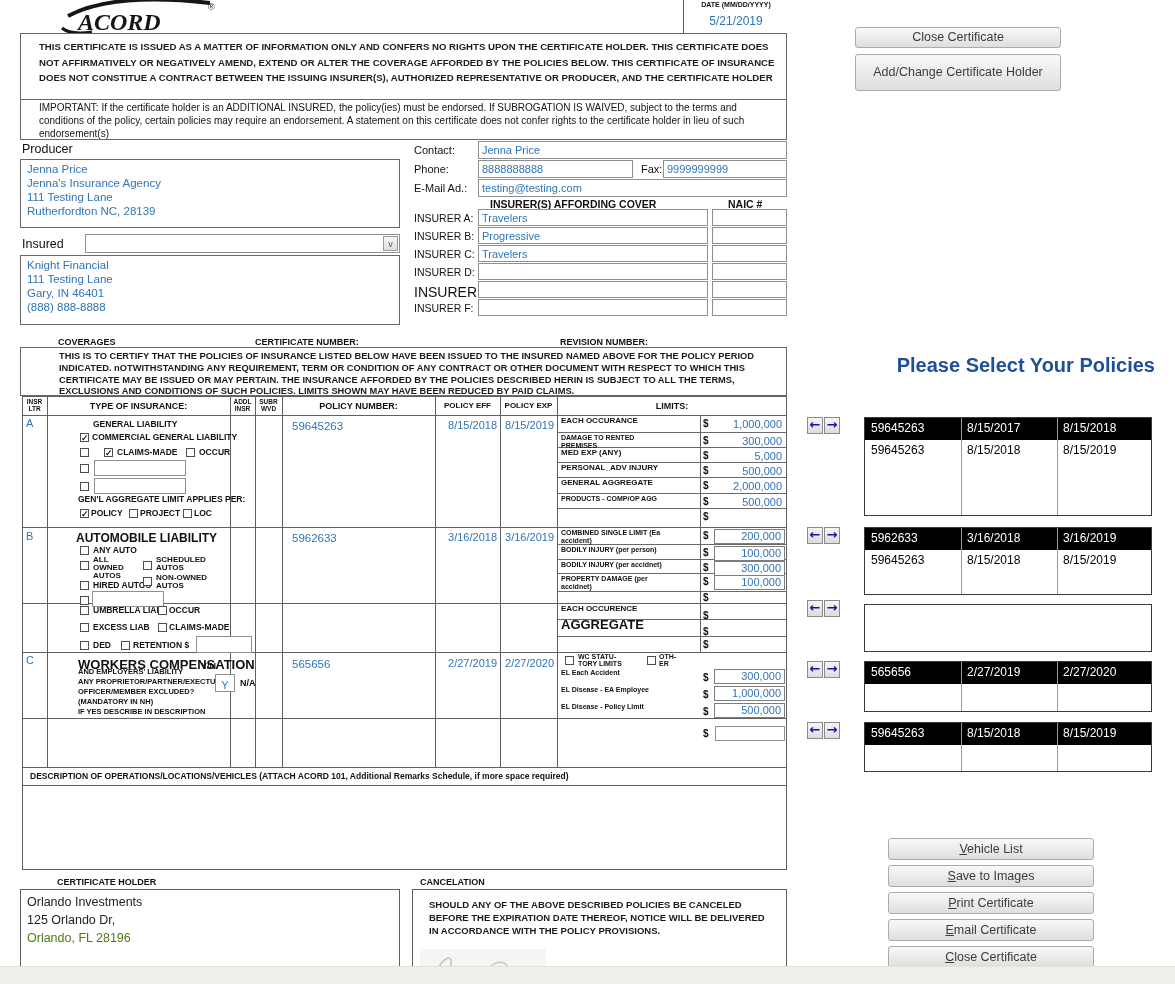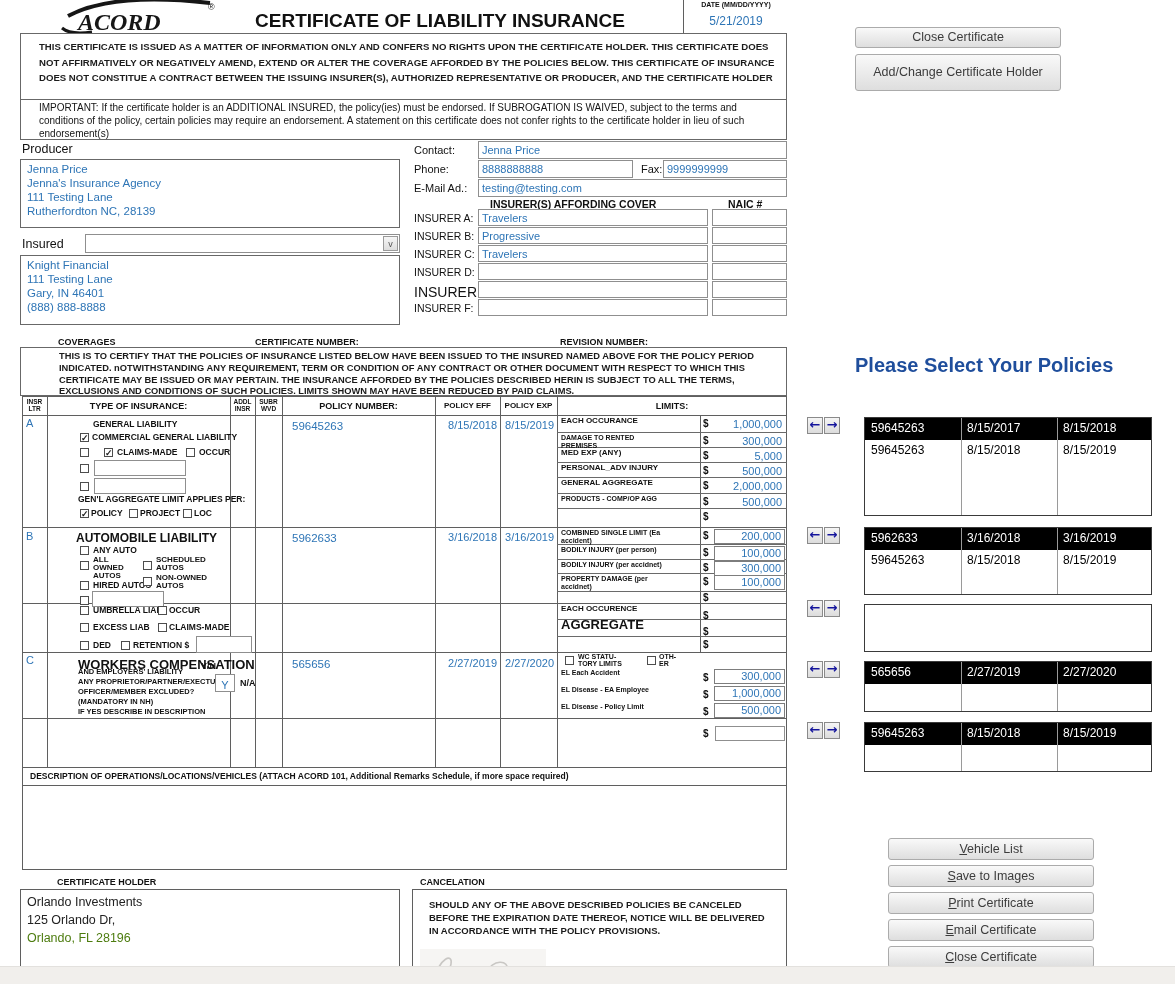--- a/index.html
+++ b/index.html
@@ -39,21 +39,20 @@
 <div id="app">
 
   <div class="abs" style="left:58px;top:-6px;width:175px;height:44px">
     <svg width="175" height="44" viewBox="0 0 175 44">
       <path d="M10 22 Q55 -2 152 9" stroke="#161616" stroke-width="4" fill="none"></path>
       <path d="M4 34 Q12 41 34 38" stroke="#161616" stroke-width="3" fill="none"></path>
       <text x="20" y="36" font-style="italic" font-weight="bold" font-size="24" fill="#161616" font-family="Liberation Serif, serif">ACORD</text>
       <text x="150" y="16" font-size="9" fill="#161616">®</text>
     </svg>
   </div>
-  <div class="lbl bold" style="left:230px;top:10px;width:420px;font-size:19px;text-align:center">CERTIFICATE OF LIABILITY INSURANCE</div>
 
   <div class="abs" style="left:683px;top:0;width:104px;height:33px;border-left:1px solid #5f5f5f">
     <div class="lbl bold" style="left:4px;top:1px;font-size:7px;width:96px;text-align:center;position:absolute">DATE (MM/DD/YYYY)</div>
     <div class="lbl blue" style="left:4px;top:14px;font-size:12px;width:96px;text-align:center;position:absolute">5/21/2019</div>
   </div>
 
   <div class="btn" style="left:855px;top:27px;width:206px;height:21px;line-height:19px"><span>Close Certificate</span></div>
   <div class="btn" style="left:855px;top:54px;width:206px;height:37px;line-height:35px"><span>Add/Change Certificate Holder</span></div>
 
   <div class="obox" style="left:20px;top:33px;width:767px;height:67px;padding:5px 10px 0 18px;font-size:9.6px;font-weight:bold;line-height:15.5px;color:#1c1c1c">THIS CERTIFICATE IS ISSUED AS A MATTER OF INFORMATION ONLY AND CONFERS NO RIGHTS UPON THE CERTIFICATE HOLDER. THIS CERTIFICATE DOES NOT AFFIRMATIVELY OR NEGATIVELY AMEND, EXTEND OR ALTER THE COVERAGE AFFORDED BY THE POLICIES BELOW.  THIS CERTIFICATE OF INSURANCE DOES NOT CONSTITUE A CONTRACT BETWEEN THE ISSUING INSURER(S), AUTHORIZED REPRESENTATIVE OR PRODUCER, AND THE CERTIFICATE HOLDER</div>
@@ -334,21 +333,21 @@
   <div class="obox" style="left:412px;top:889px;width:375px;height:78px;border-color:#5f5f5f">
     <div style="position:absolute;left:16px;top:8px;width:345px;font-size:9.5px;font-weight:bold;line-height:13px;color:#1a1a1a">SHOULD ANY OF THE ABOVE DESCRIBED POLICIES BE CANCELED BEFORE THE EXPIRATION DATE THEREOF, NOTICE WILL BE DELIVERED IN ACCORDANCE WITH THE POLICY PROVISIONS.</div>
   </div>
   <div class="sig" style="left:420px;top:949px;width:126px;height:33px">
     <svg width="126" height="33" viewBox="0 0 126 33">
       <path d="M14 31 C20 8 33 4 31 15 C29 25 22 31 38 28" stroke="#c9c7c4" stroke-width="1.6" fill="none"></path>
       <path d="M66 24 C72 10 90 10 87 22 C85 30 76 30 90 27" stroke="#c9c7c4" stroke-width="1.6" fill="none"></path>
     </svg>
   </div>
 
-  <div class="lbl bold" style="left:855px;top:354px;width:300px;font-size:20px;text-align:left;color:#1f4e9c">Please Select Your Policies</div>
+  <div class="lbl bold" style="left:855px;top:354px;width:300px;font-size:20px;text-align:right;color:#1f4e9c">Please Select Your Policies</div>
 
   <div class="arrow" style="left:807px;top:417px">←</div>
   <div class="arrow" style="left:824px;top:417px">→</div>
   <div class="plist" style="top:417px;height:99px">
     <div class="lrow sel">
       <span class="lcell" style="left:6px">59645263</span>
       <span class="lcell" style="left:102px">8/15/2017</span>
       <span class="lcell" style="left:198px">8/15/2018</span>
     </div>
     <div class="lrow">

